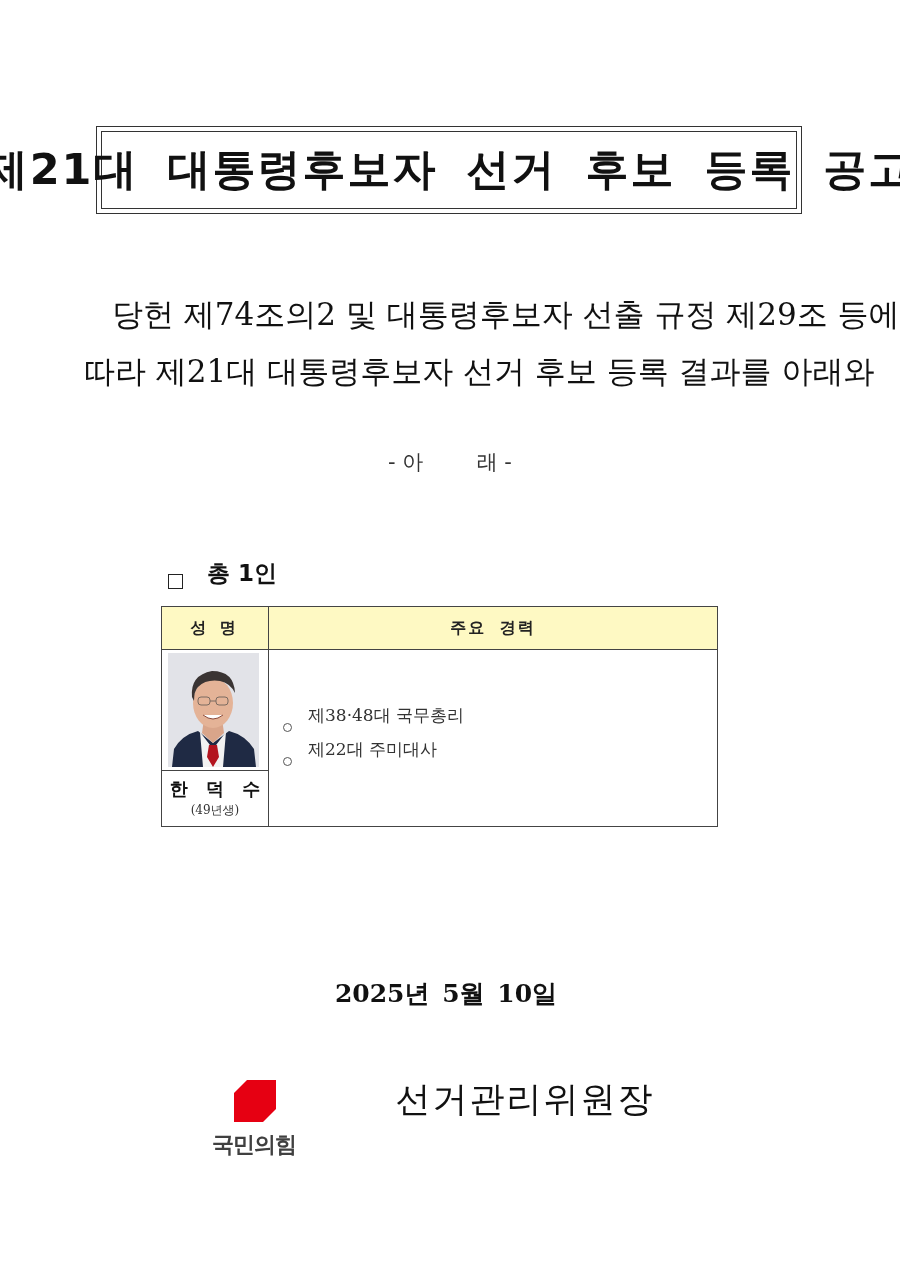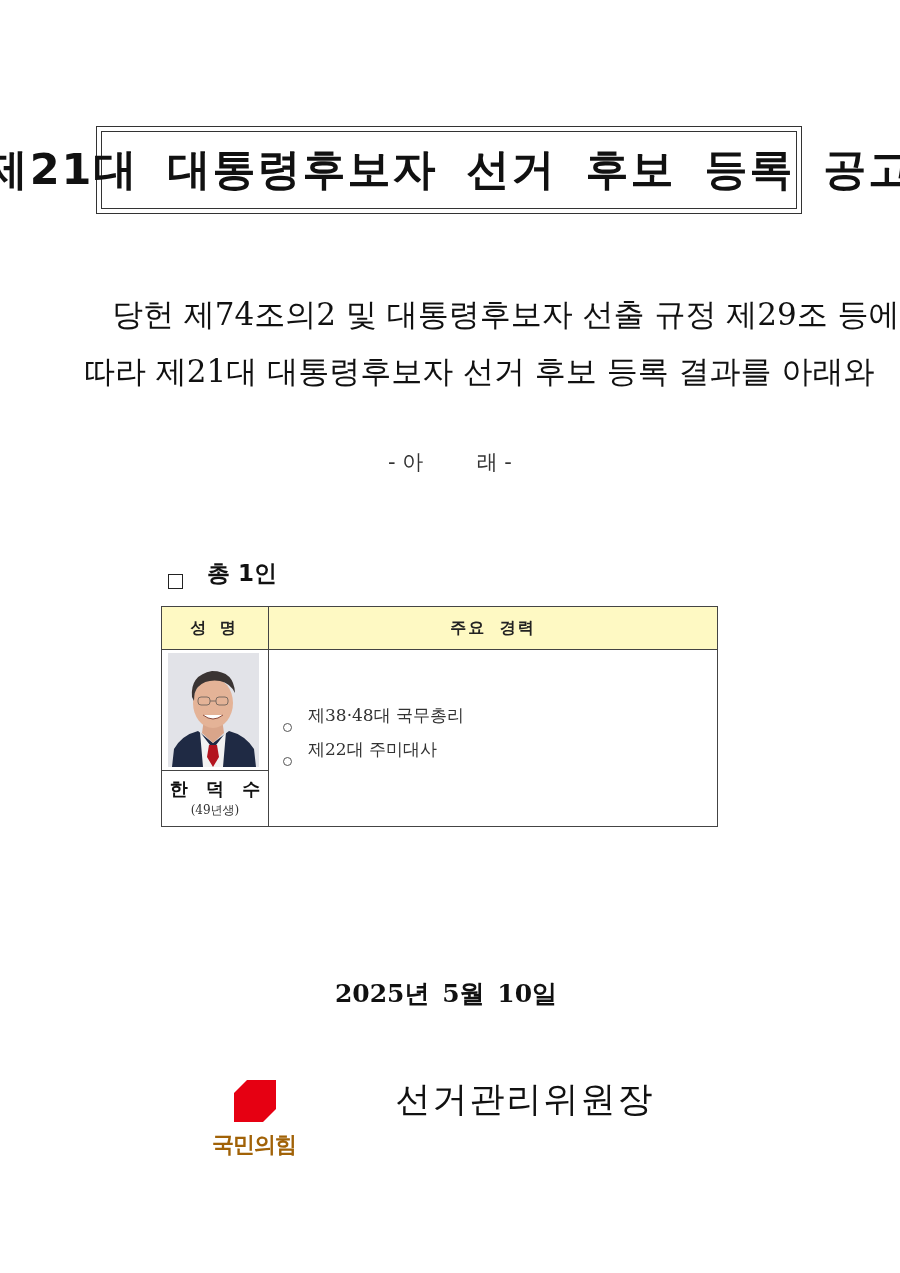--- a/index.html
+++ b/index.html
@@ -175,21 +175,21 @@
       width: 42px; height: 42px;
     }
     .logo-text {
       left: 204px; top: 1130px;
       width: 100px;
       text-align: center;
       font-family: "DejaVu Sans", "Liberation Sans", sans-serif;
       font-weight: bold;
       font-size: 22px;
       letter-spacing: -1px;
-      color: #a16207;
+      color: #404040;
     }
     .sig {
       left: 330px; top: 1074px;
       width: 390px;
       text-align: center;
       font-size: 35px;
       line-height: 50px;
       letter-spacing: 2px;
     }
     .sig .l1 { word-spacing: 12px; }

